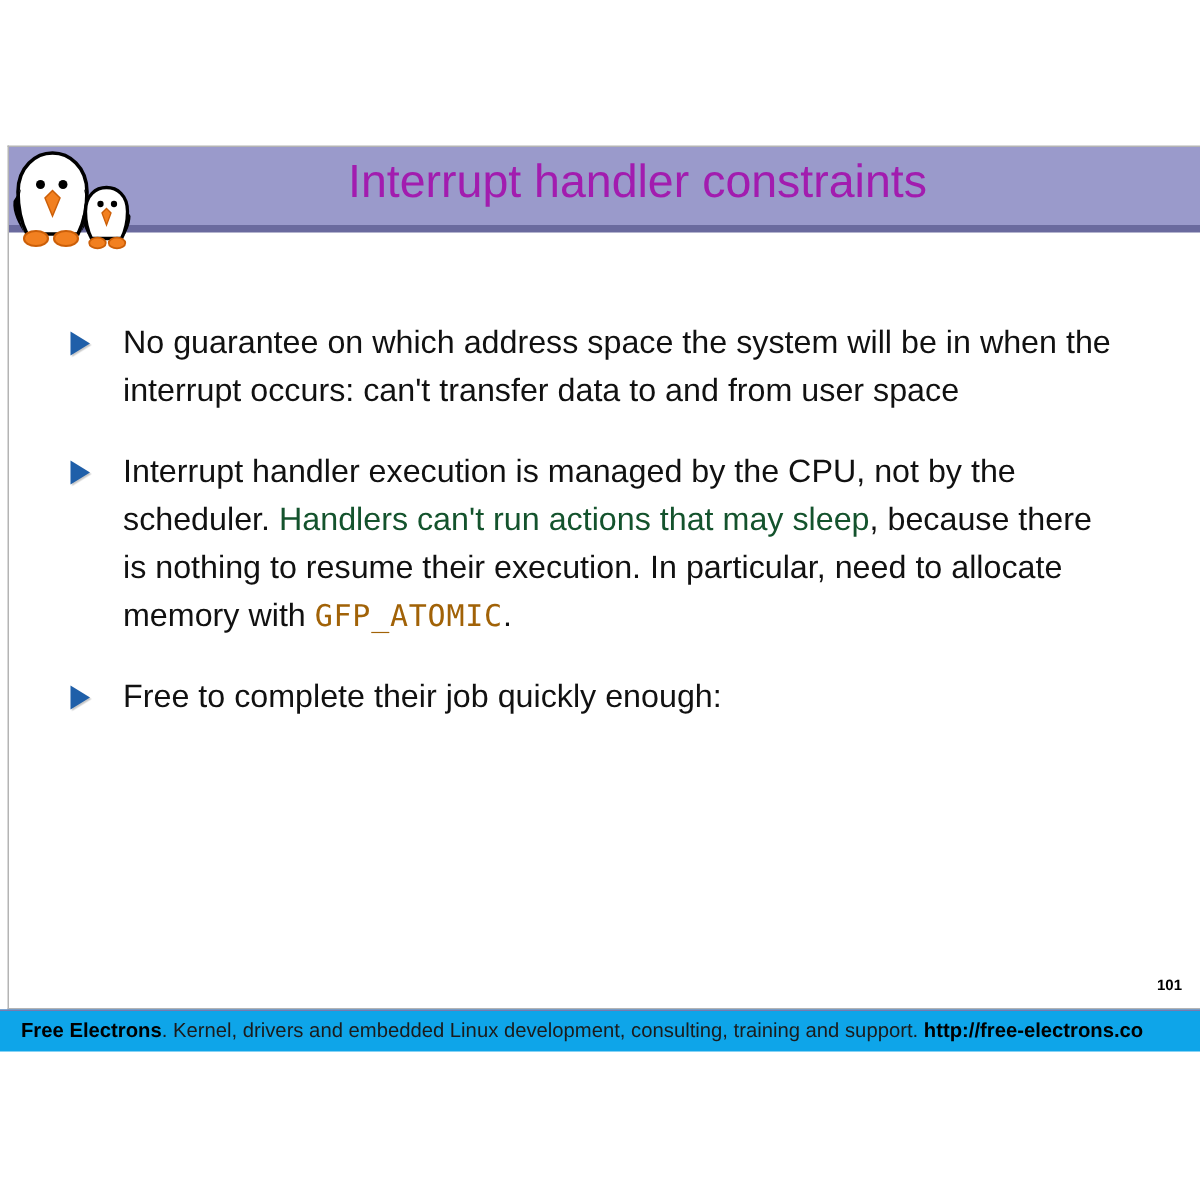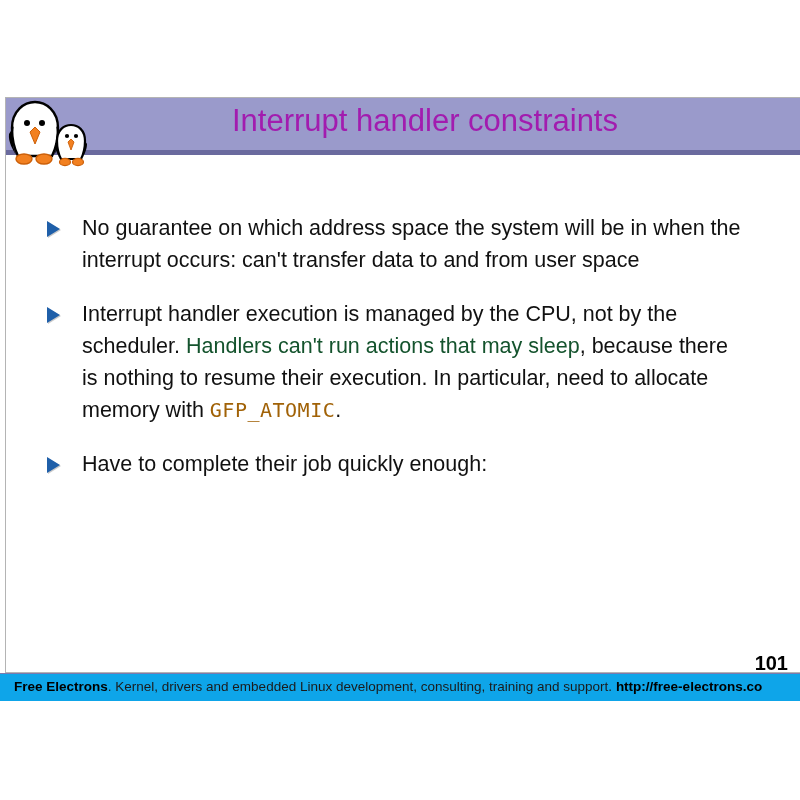--- a/index.html
+++ b/index.html
@@ -111,21 +111,21 @@
     color: #a16207;
     font-size: 20px;
     letter-spacing: 0.5px;
   }
 
   
   .page-number {
     position: absolute;
     right: 12px;
     top: 652px;
-    font-size: 20px;
+    font-size: 10px;
     font-weight: bold;
     color: #000000;
   }
 
   
   .footer-band {
     position: absolute;
     left: 0px;
     top: 673px;
     width: 800px;
@@ -188,21 +188,21 @@
       <span>No guarantee on which address space the system will be in when the interrupt occurs: can't transfer data to and from user space</span>
     </div>
 
     <div class="bullet">
       <span class="bullet-marker"></span>
       <span>Interrupt handler execution is managed by the CPU, not by the scheduler. </span><span class="hl-pink">Handlers can't run actions that may sleep</span><span>, because there is nothing to resume their execution. In particular, need to allocate memory with </span><span class="code">GFP_ATOMIC</span><span>.</span>
     </div>
 
     <div class="bullet">
       <span class="bullet-marker"></span>
-      <span>Have to complete their job quickly enough:</span><br>
+      <span>Free to complete their job quickly enough:</span><br>
     </div>
 
   </div>
 
   <div class="page-number">101</div>
 
   <div class="footer-band">
     <div class="footer-text"><b>Free Electrons</b><span>. Kernel, drivers and embedded Linux development, consulting, training and support. </span><b>http://free-electrons.co</b></div>
   </div>
 

